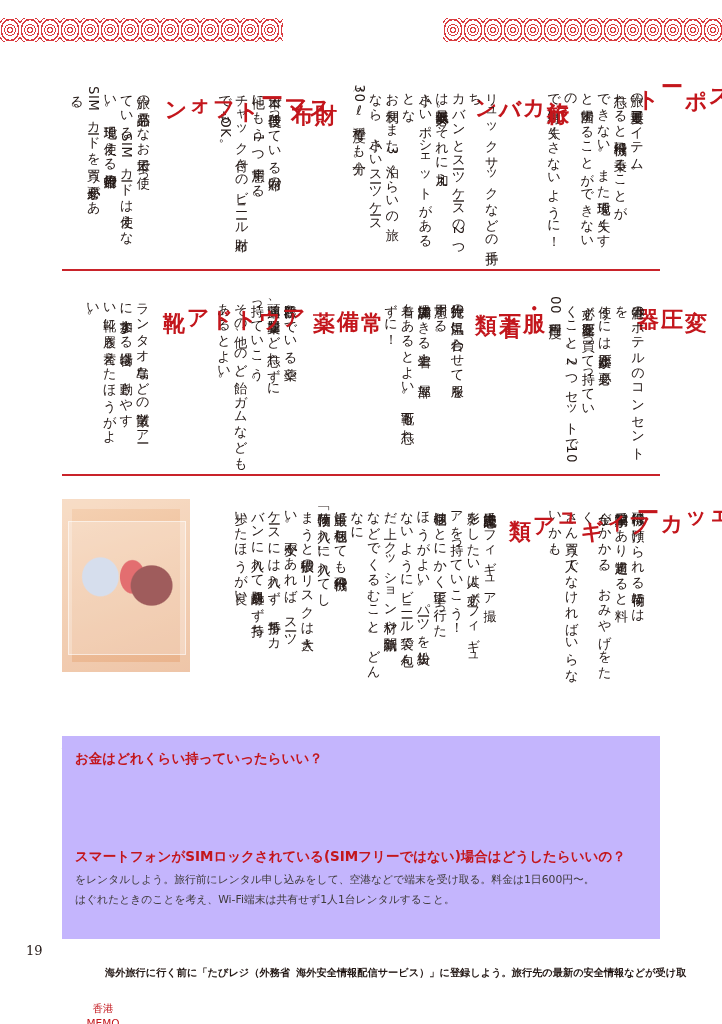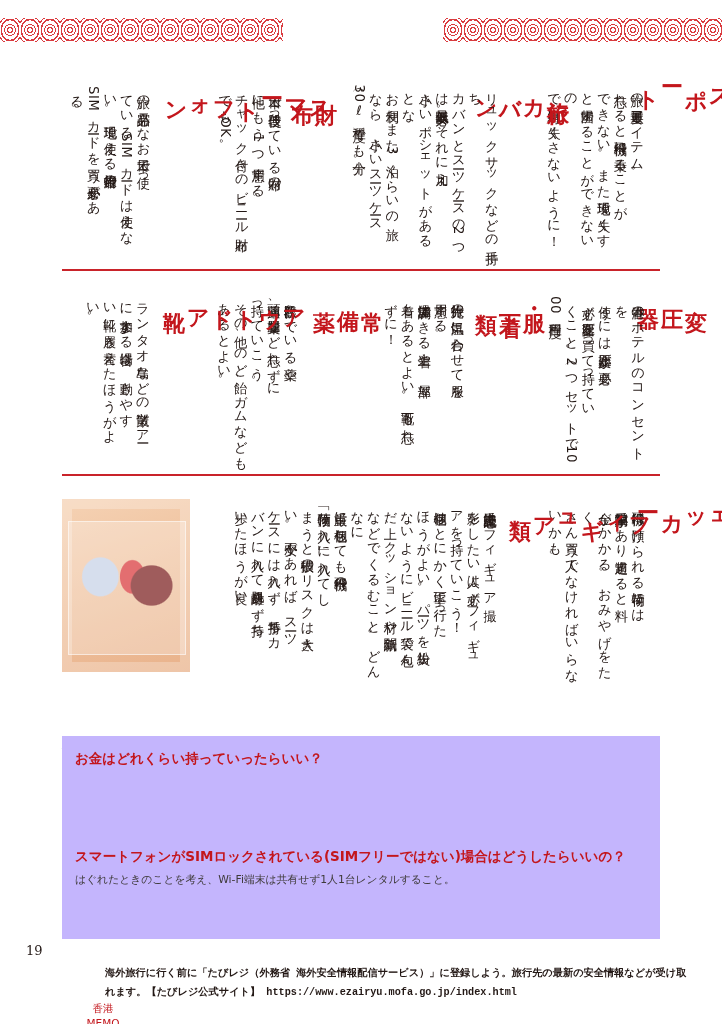--- a/index.html
+++ b/index.html
@@ -164,25 +164,25 @@
 
 <div class="photo" title="ビニール袋に入ったロボットフィギュア2体">
   <div class="bag"></div>
 </div>
 
 <div class="qa-title">香港旅行の準備Q&amp;A</div>
 <div class="qa-box">
   <div class="q" style="top:14px;">お金はどれくらい持っていったらいい？</div>
   <div class="q" style="top:112px;">スマートフォンがSIMロックされている(SIMフリーではない)場合はどうしたらいいの？</div>
   <div class="a" style="top:134px;">
+    <div>をレンタルしよう。旅行前にレンタル申し込みをして、空港などで端末を受け取る。料金は1日600円〜。</div>
     <div>はぐれたときのことを考え、Wi-Fi端末は共有せず1人1台レンタルすること。</div>
   </div>
 </div>
 
 <div class="page-no">19</div>
 <div class="memo-label">
   <div>香港</div>
   <div>MEMO</div>
 </div>
 <div class="memo-text">
   <div>海外旅行に行く前に「たびレジ（外務省 海外安全情報配信サービス）」に登録しよう。旅行先の最新の安全情報などが受け取</div>
-  <div>れます。【たびレジ公式サイト】 https://www.ezairyu.mofa.go.jp/index.html</div>
 </div>
 
 </body></html>

